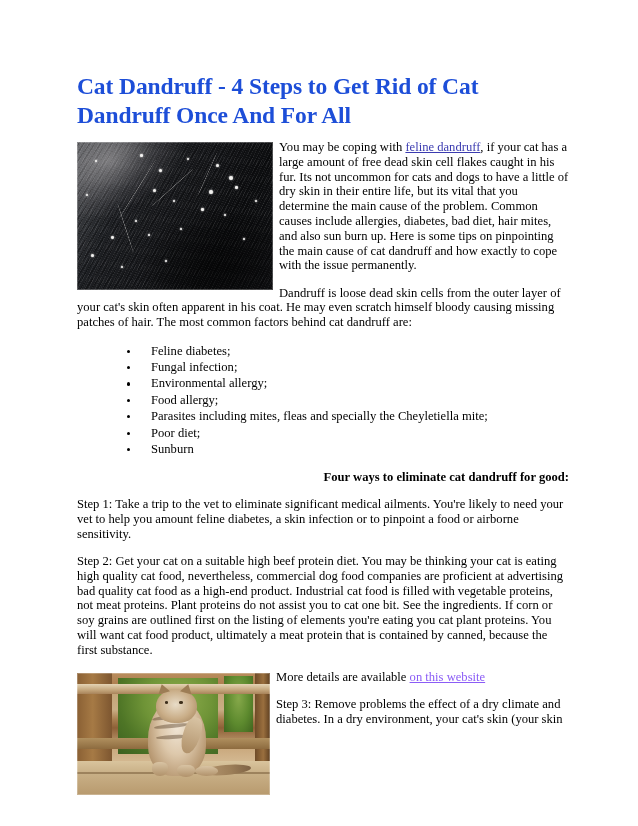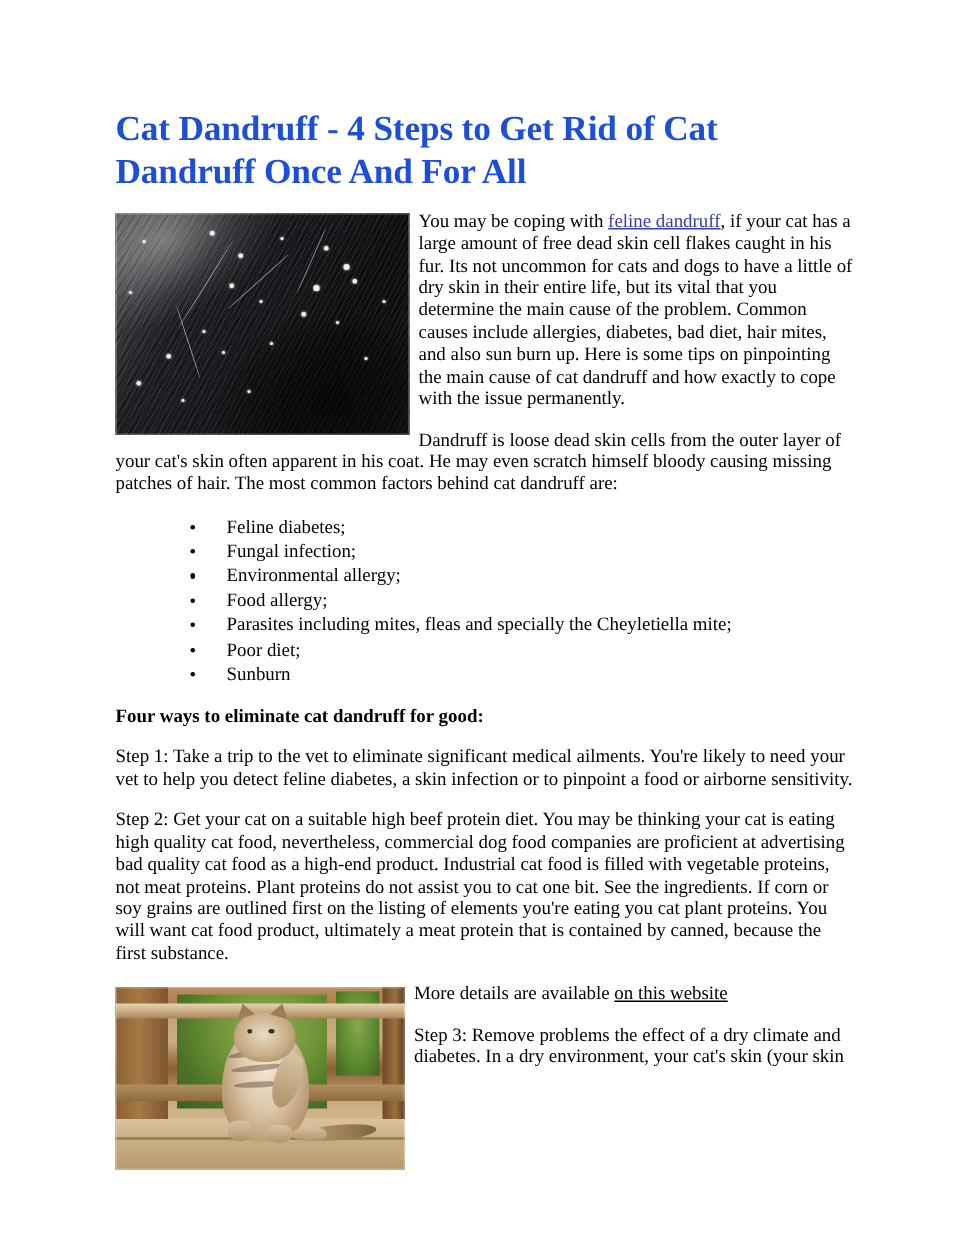--- a/index.html
+++ b/index.html
@@ -105,21 +105,21 @@
     line-height: 14.8px;
     margin: 0 0 12.5px 0;
     text-align: left;
   }
   p.tight { margin-bottom: 0; }
   a.doclink {
     color: #3b3bb0;
     text-decoration: underline;
   }
   a.doclink.visited {
-    color: #000000;
+    color: #8b5cf6;
   }
 
   
   ul.factors {
     margin: 0 0 12.5px 0;
     padding: 0 0 0 48px;
     list-style: none;
   }
   ul.factors li {
     font-size: 12.6px;
@@ -137,20 +137,21 @@
     background: #000;
     border-radius: 50%;
   }
 
   
   p.subhead {
     font-size: 12.6px;
     line-height: 14.8px;
     font-weight: bold;
     margin: 0 0 12.5px 0;
+    text-align: right;
   }
 
   
   .img-cat {
     float: left;
     width: 193px;
     height: 122px;
     margin: 3px 6px 0 0;
     position: relative;
     overflow: hidden;
@@ -319,21 +320,21 @@
       <li>Fungal infection;</li>
       <li>Environmental allergy;</li>
       <li>Food allergy;</li>
       <li>Parasites including mites, fleas and specially the Cheyletiella mite;</li>
       <li>Poor diet;</li>
       <li>Sunburn</li>
     </ul>
 
     <p class="subhead">Four ways to eliminate cat dandruff for good:</p>
 
-    <p class="body">Step 1: Take a trip to the vet to eliminate significant medical ailments. You're likely to need your vet to help you detect feline diabetes, a skin infection or to pinpoint a food or airborne sensitivity.</p>
+    <p class="body">Step 1: Take a trip to the vet to eliminate significant medical ailments. You're likely to need your vet to help you amount feline diabetes, a skin infection or to pinpoint a food or airborne sensitivity.</p>
 
     <p class="body">Step 2: Get your cat on a suitable high beef protein diet. You may be thinking your cat is eating high quality cat food, nevertheless, commercial dog food companies are proficient at advertising bad quality cat food as a high-end product. Industrial cat food is filled with vegetable proteins, not meat proteins. Plant proteins do not assist you to cat one bit. See the ingredients. If corn or soy grains are outlined first on the listing of elements you're eating you cat plant proteins. You will want cat food product, ultimately a meat protein that is contained by canned, because the first substance.</p>
 
     <div class="img-cat" title="tabby cat sitting on a wooden deck scratching itself with its hind leg">
       <div class="cat-bg"></div>
       <div class="cat-window"></div>
       <div class="cat-window2"></div>
       <div class="post-left"></div>
       <div class="post-right"></div>
       <div class="deck-rail-top"></div>

